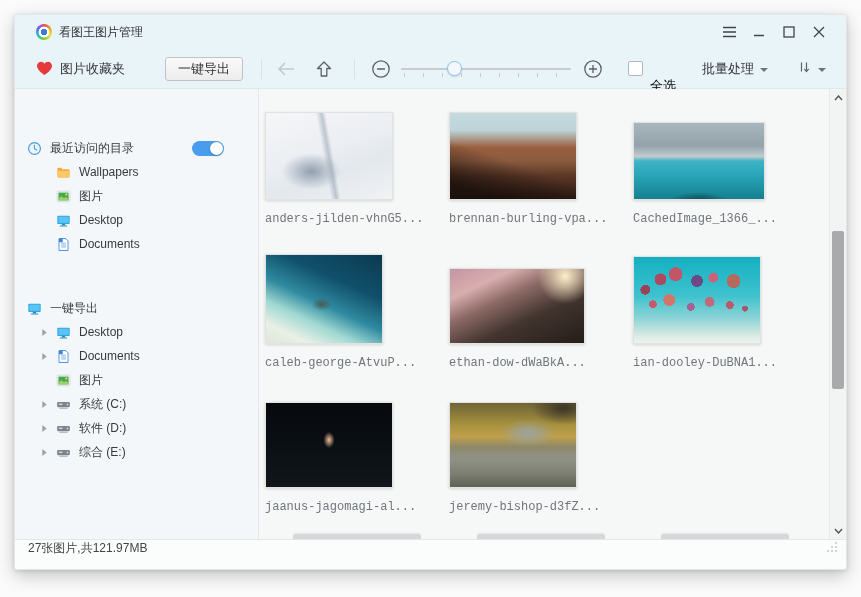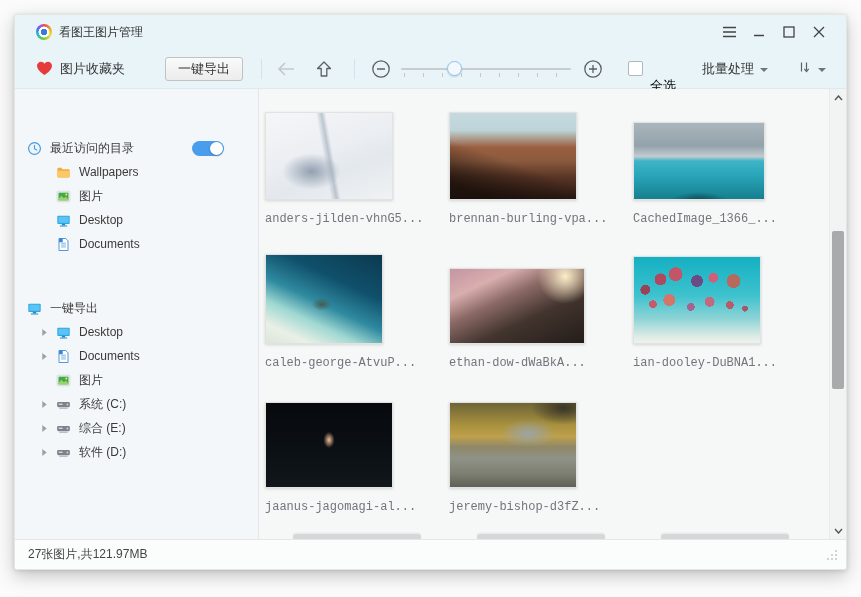--- a/index.html
+++ b/index.html
@@ -74,21 +74,21 @@
   .partial-row { position:absolute; left:0; bottom:0; right:17px; display:grid; grid-template-columns:repeat(3,184px); padding-left:6px; }
   .strip { width:128px; height:5px; margin:0 auto; background:#d6d7d9; border-radius:3px 3px 0 0; box-shadow:0 -1px 2px rgba(0,0,0,.08); }
 
   .scrollbar { position:absolute; top:0; right:0; width:17px; height:100%; background:#f2f3f3; border-left:1px solid #e9eaea; }
   .sb-arrow { position:absolute; left:0; width:17px; height:17px; display:flex; align-items:center; justify-content:center; }
   .sb-arrow.up { top:0; } .sb-arrow.down { bottom:0; }
   .sb-track { position:absolute; top:17px; bottom:17px; left:0; right:0; }
   .sb-thumb { position:absolute; left:2px; right:2px; background:#a8aaac; border-radius:2px; }
 
   
-  .statusbar { height:30px; flex:0 0 30px; background:#fbfcfc; border-top:1px solid #e4e6e8; display:flex; align-items:center; padding:0 8px 0 13px; }
+  .statusbar { height:30px; flex:0 0 30px; background:#fbfcfc; border-top:1px solid #e4e6e8; display:flex; align-items:flex-start; padding:0 8px 0 13px; }
   .status-text { font-size:12px; color:#444; }
   .grip { margin-left:auto; display:flex; }
 </style>
 </head>
 <body>
 
 <div class="window">
 
   <div class="titlebar">
     <span class="app-icon"></span>
@@ -315,37 +315,37 @@
             </svg>
           </span>
           <span class="tree-icon">
             <svg viewBox="0 0 16 16" width="15" height="15">
               <rect x="1.2" y="5.2" width="13.6" height="5.6" rx="1.4" fill="#7d838c"></rect>
               <rect x="2.8" y="7" width="4.4" height="1.6" rx=".8" fill="#cfd3d8"></rect>
               <circle cx="12.2" cy="8" r="1" fill="#cfd3d8"></circle>
               <rect x="3.4" y="11.4" width="9.2" height="1" rx=".5" fill="#a9adb4"></rect>
             </svg>
           </span>
-          <span class="tree-label">综合 (E:)</span>
+          <span class="tree-label">软件 (D:)</span>
         </div>
         <div class="tree-item lvl1">
           <span class="arrow-slot">
             <svg viewBox="0 0 8 10" width="7" height="9">
               <path d="M1.5 1l5 4-5 4z" fill="#9aa0a6"></path>
             </svg>
           </span>
           <span class="tree-icon">
             <svg viewBox="0 0 16 16" width="15" height="15">
               <rect x="1.2" y="5.2" width="13.6" height="5.6" rx="1.4" fill="#7d838c"></rect>
               <rect x="2.8" y="7" width="4.4" height="1.6" rx=".8" fill="#cfd3d8"></rect>
               <circle cx="12.2" cy="8" r="1" fill="#cfd3d8"></circle>
               <rect x="3.4" y="11.4" width="9.2" height="1" rx=".5" fill="#a9adb4"></rect>
             </svg>
           </span>
-          <span class="tree-label">软件 (D:)</span>
+          <span class="tree-label">综合 (E:)</span>
         </div>
       </div>
 
     <div class="content">
       <div class="grid">
           <div class="cell">
             <div class="thumb-box">
               <div class="thumb" style="width: 128px; height: 88px; background: linear-gradient(80deg, rgba(255, 255, 255, 0) 46%, rgba(148, 162, 178, 0.55) 50%, rgba(255, 255, 255, 0) 53%), radial-gradient(42px 26px at 36% 68%, rgb(147, 160, 177) 0%, rgba(147, 160, 177, 0) 70%), linear-gradient(160deg, rgb(245, 246, 248) 0%, rgb(235, 238, 242) 45%, rgb(227, 232, 237) 65%, rgb(240, 242, 244) 100%);"></div>
             </div>
             <div class="fname">anders-jilden-vhnG5...</div>

